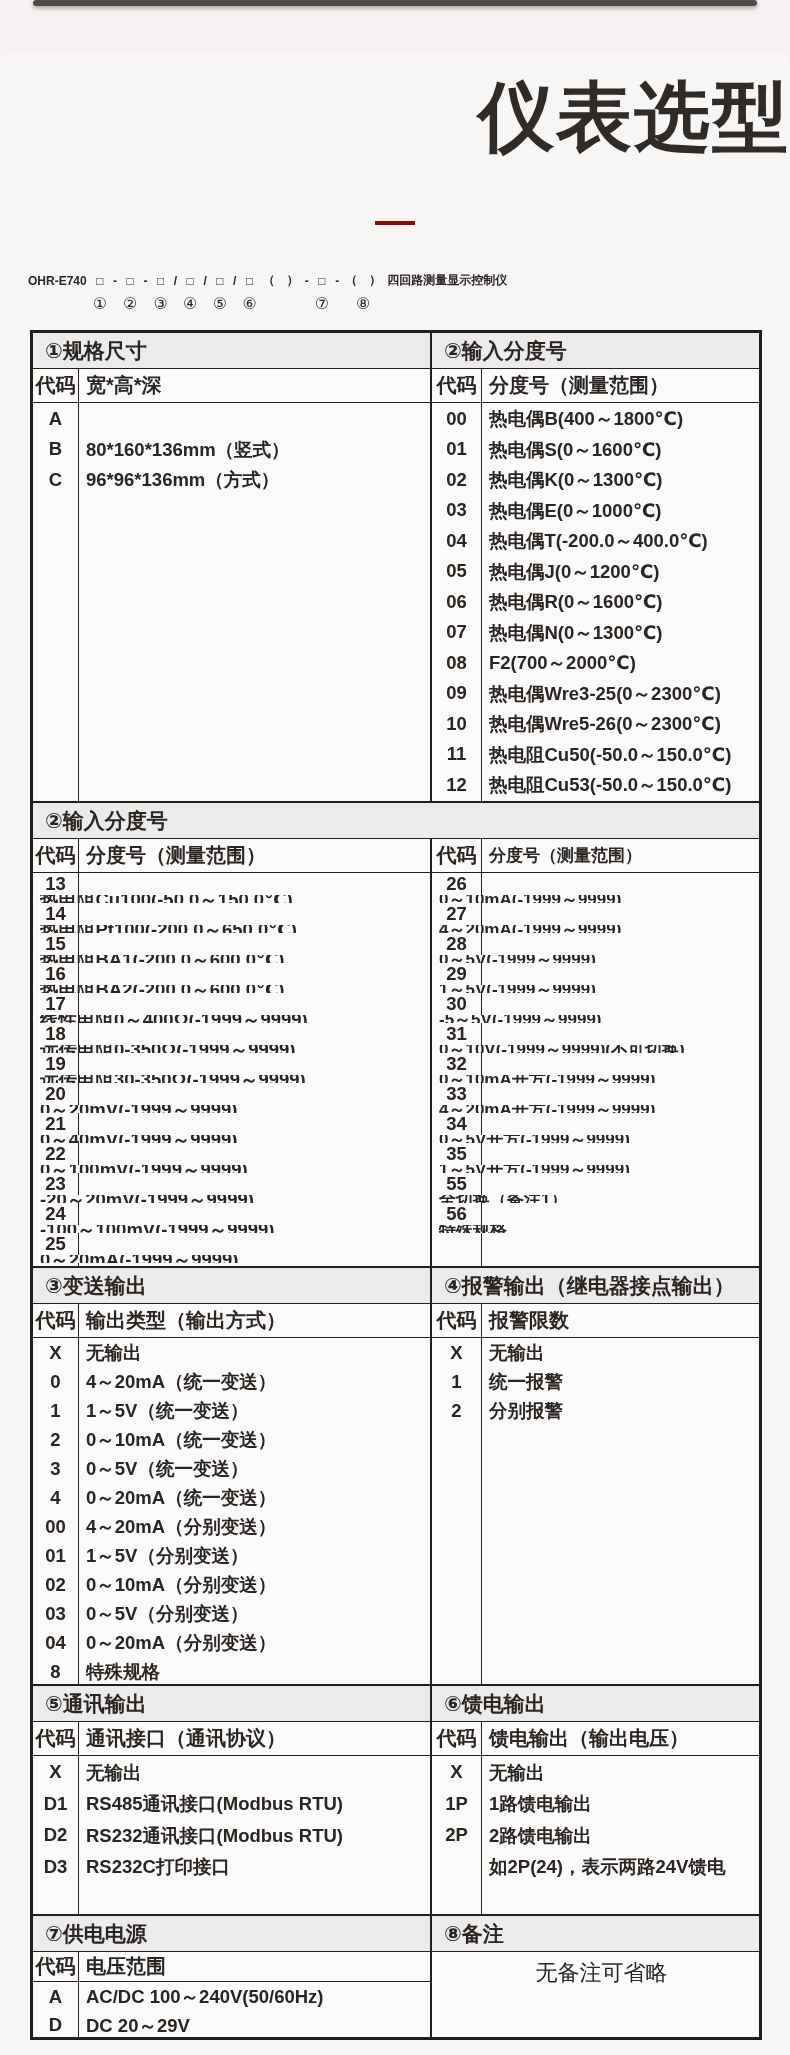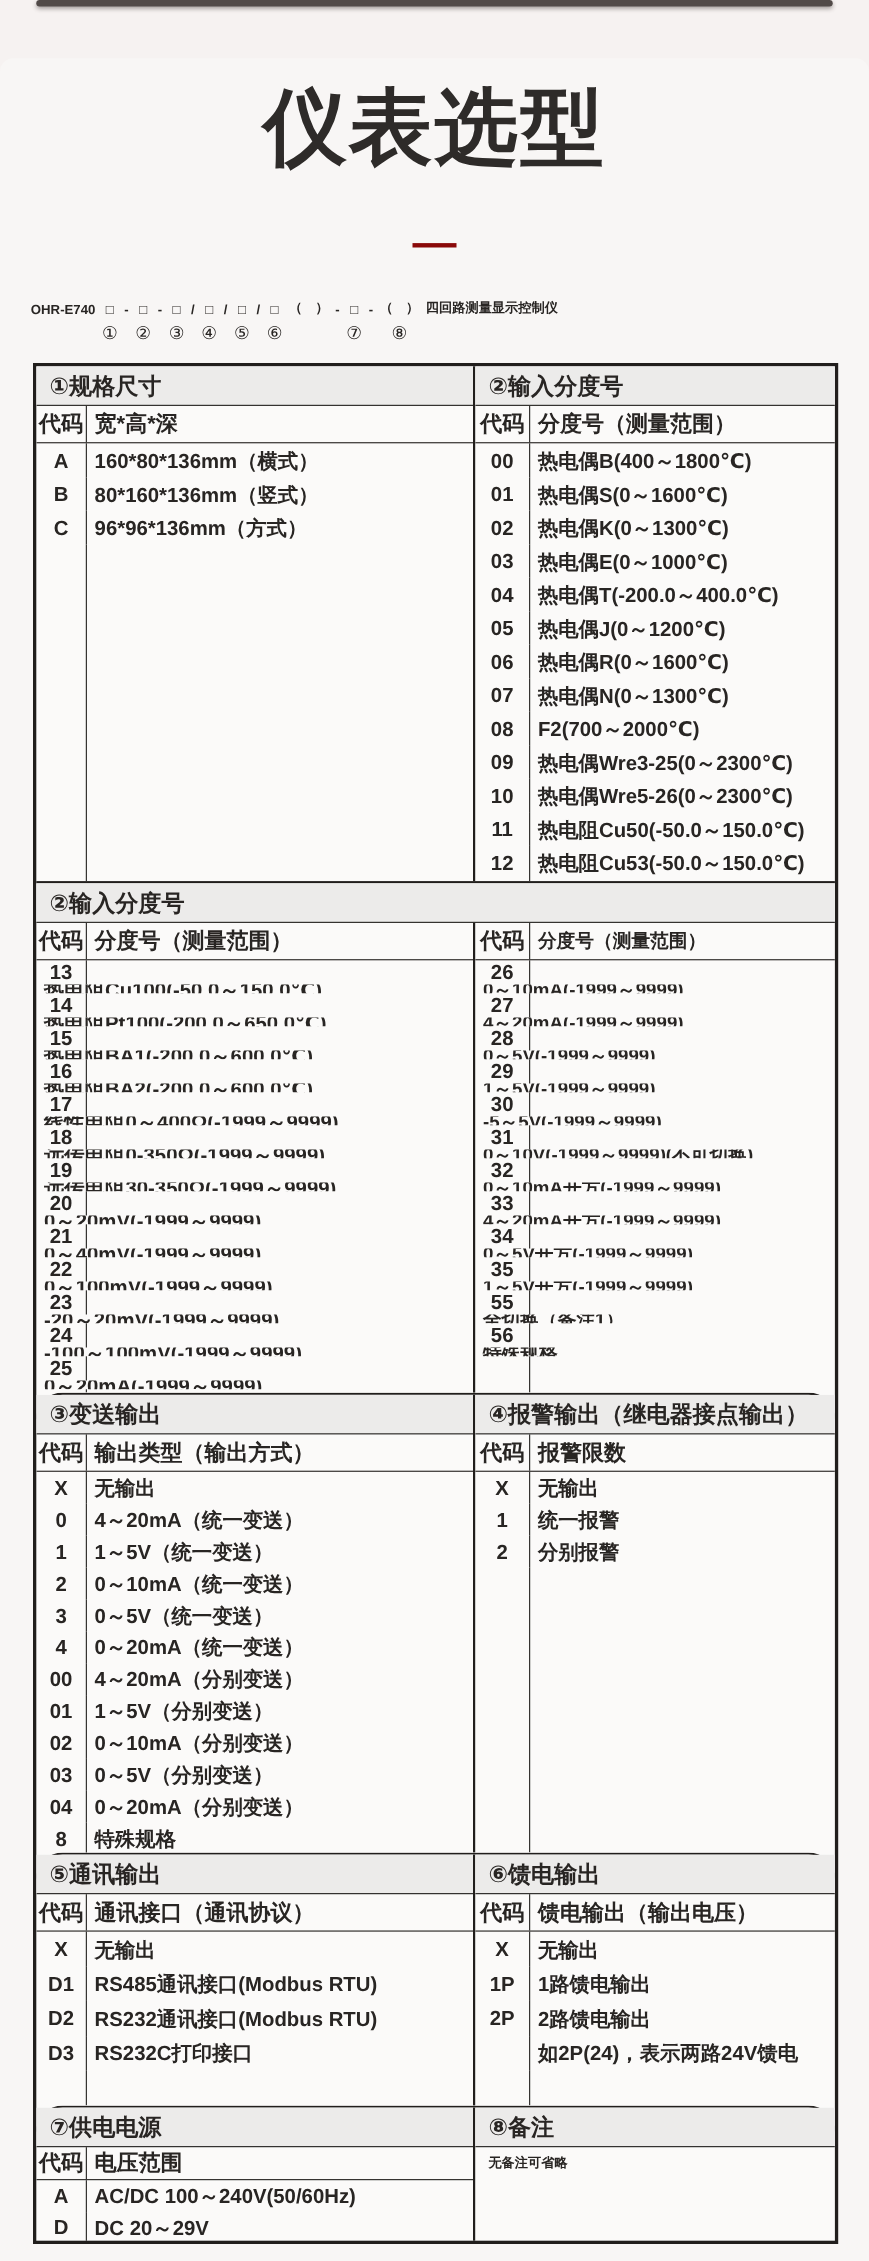--- a/index.html
+++ b/index.html
@@ -22,39 +22,39 @@
   .top-bar{
     position:absolute;top:0;left:33px;width:724px;height:6px;
     background:var(--barbg);border-radius:3px;
     box-shadow:0 2px 4px rgba(60,50,48,.45);
   }
   .card{
     position:absolute;top:53px;left:0;width:790px;height:2002px;
     background:var(--cardbg);border-radius:12px 12px 0 0;overflow:hidden;
   }
   .title{
-    margin-top:24px;text-align:center;
+    margin-top:24px;text-align:right;
     font-size:76px;line-height:1.05;font-weight:bold;
     color:#2e2b29;letter-spacing:2px;
   }
   .dash{width:40px;height:4px;background:var(--accent);margin:64px auto 0;}
   
   .model{margin:44px 0 0 28px;display:flex;align-items:flex-start;}
   .model-parts{display:flex;gap:6px;align-items:flex-start;}
   .part{display:flex;flex-direction:column;align-items:center;}
   .part-top{font-size:12px;font-weight:bold;height:24px;display:flex;align-items:center;white-space:pre;}
   .part-sub{font-size:16px;height:20px;line-height:20px;margin-top:1px;}
   
   .spec{
     margin:16px 28px 0 30px;
     border:3px solid var(--bd);
     background:#fbfaf9;
   }
   .band{display:flex;}
-  .band + .band, .band-col + .band{border-top:2.5px solid var(--bd);border-radius:24px;}
+  .band + .band, .band-col + .band{border-top:2.5px solid var(--bd);}
   .band-col{display:flex;flex-direction:column;border-top:2.5px solid var(--bd);}
   .band-inner{display:flex;flex:1;min-height:0;}
   .half{display:flex;flex-direction:column;overflow:hidden;}
   .hl{width:399px;flex:none;border-right:2.5px solid var(--bd);}
   .hr{flex:1;min-width:0;}
   .sec-head{
     height:36.5px;flex:none;background:var(--headbg);
     border-bottom:1.5px solid var(--bd);
     font-size:21px;font-weight:bold;
     display:flex;align-items:center;padding-left:12px;white-space:nowrap;
@@ -75,21 +75,21 @@
   .b2{height:465px;}
   .b3{height:418px;}
   .b4{height:230px;}
   .b5{height:123px;}
   .b2 .row{height:30px;flex-direction:column;}
   .b2 .hr .val{font-size:17px;}
   .b3 .row{height:29px;}
   .b4 .row{height:31.5px;}
   .b5 .row{height:28.5px;}
   .b5 .cols{height:30px;}
-  .note{font-size:12px;font-weight:bold;padding:6px 0 0 12px;}
+  .note{font-size:22px;font-weight:normal;padding:6px 0 0 12px;text-align:center;}
 </style>
 </head>
 <body>
 
 <div class="top-bar"></div>
 
 <div class="card">
 
   <h1 class="title">仪表选型</h1>
   <div class="dash"></div>
@@ -195,21 +195,20 @@
       <div class="half hl">
         <div class="sec-head">①规格尺寸</div>
         <div class="cols">
           <div class="code">代码</div>
           <div class="val">宽*高*深</div>
         </div>
         <div class="rows">
 
             <div class="row">
               <div class="code">A</div>
-              <div class="val">160*80*136mm（横式）</div>
             </div>
 
             <div class="row">
               <div class="code">B</div>
               <div class="val">80*160*136mm（竖式）</div>
             </div>
 
             <div class="row">
               <div class="code">C</div>
               <div class="val">96*96*136mm（方式）</div>

